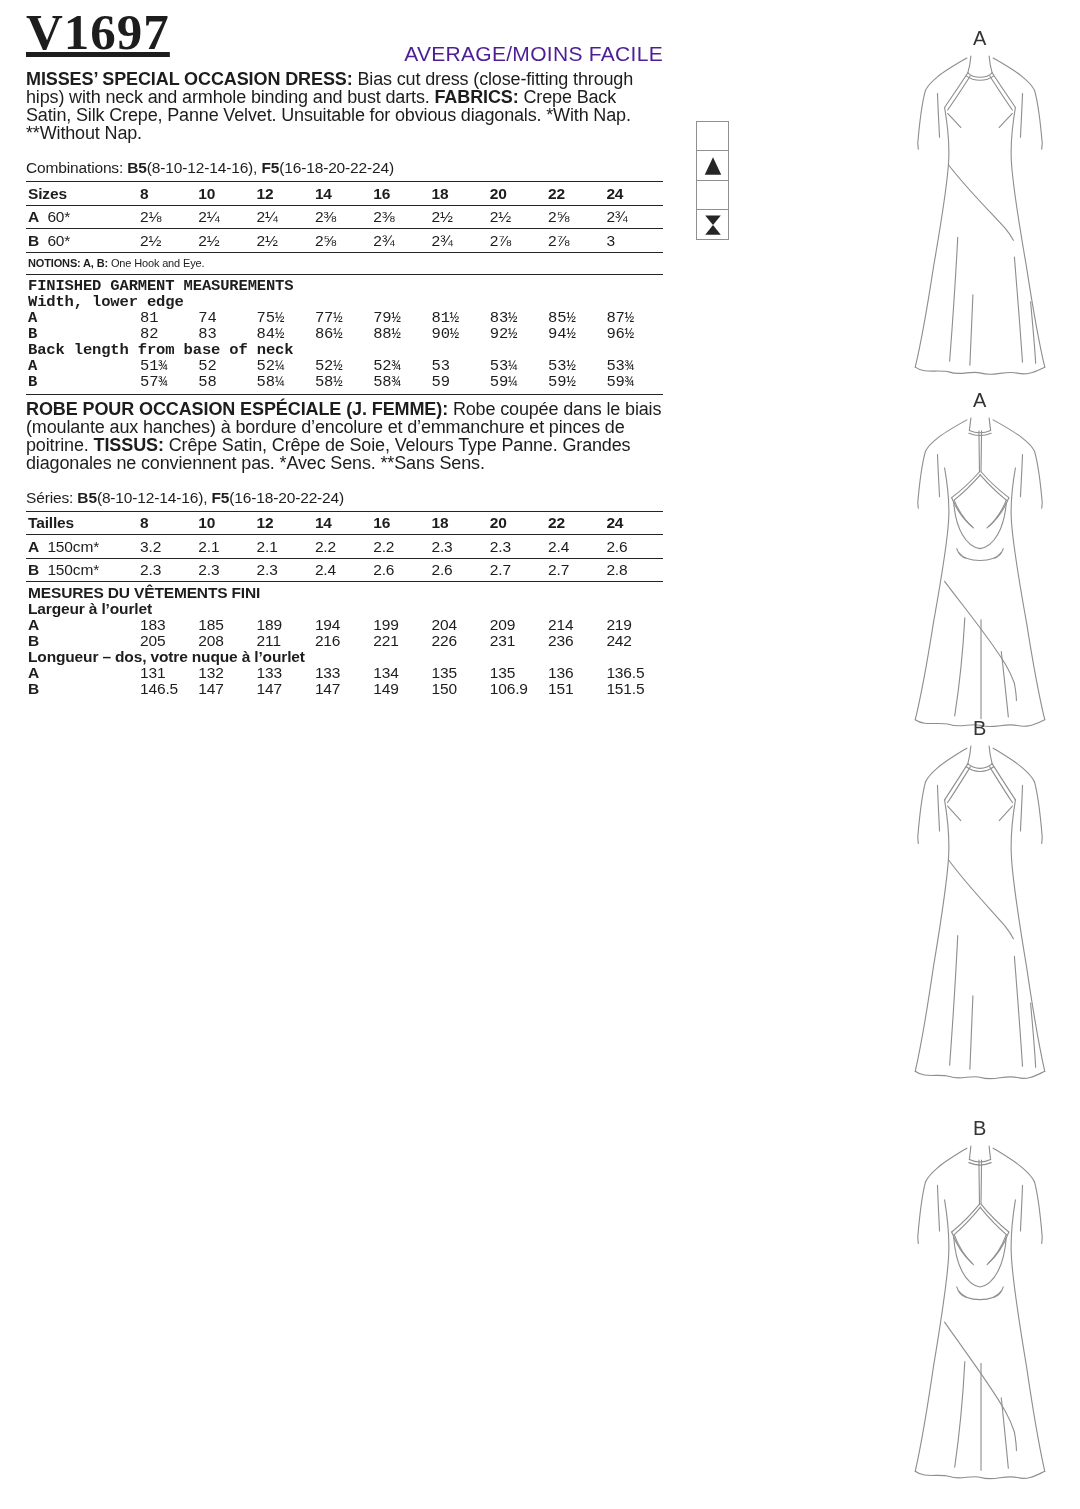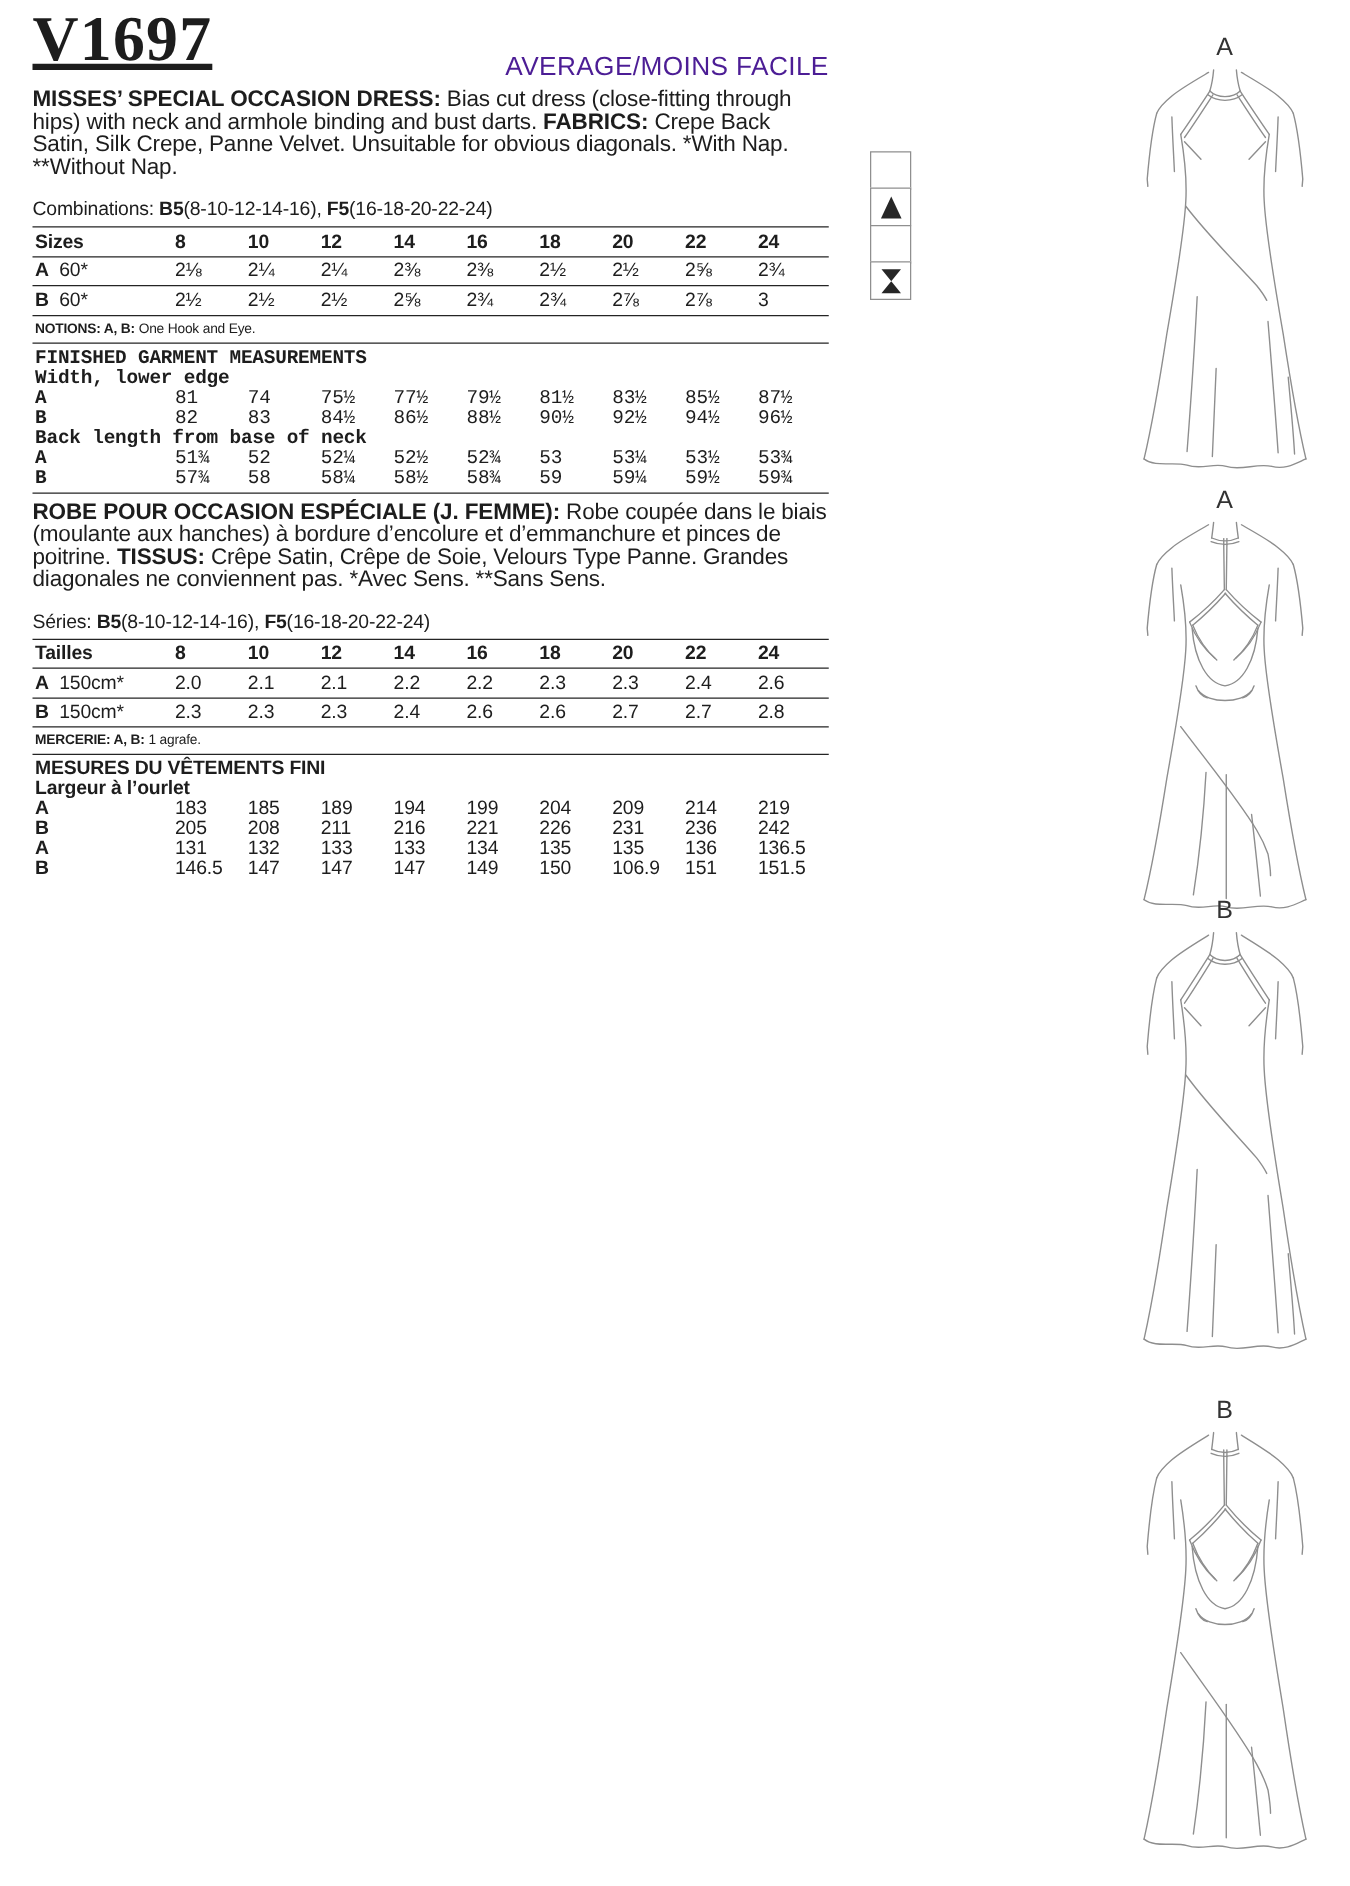--- a/index.html
+++ b/index.html
@@ -173,21 +173,21 @@
         <span class="cell">12</span>
         <span class="cell">14</span>
         <span class="cell">16</span>
         <span class="cell">18</span>
         <span class="cell">20</span>
         <span class="cell">22</span>
         <span class="cell">24</span>
       </div>
     <div class="grid-row">
       <span class="row-label"><b>A</b>&nbsp;&nbsp;<span>150cm*</span></span>
-    <span class="cell">2.0</span>
+    <span class="cell">3.2</span>
         <span class="cell">2.1</span>
         <span class="cell">2.1</span>
         <span class="cell">2.2</span>
         <span class="cell">2.2</span>
         <span class="cell">2.3</span>
         <span class="cell">2.3</span>
         <span class="cell">2.4</span>
         <span class="cell">2.6</span>
       </div>
     <div class="grid-row">
@@ -195,21 +195,20 @@
     <span class="cell">2.3</span>
         <span class="cell">2.3</span>
         <span class="cell">2.3</span>
         <span class="cell">2.4</span>
         <span class="cell">2.6</span>
         <span class="cell">2.6</span>
         <span class="cell">2.7</span>
         <span class="cell">2.7</span>
         <span class="cell">2.8</span>
       </div>
-    <div class="notions-row"><b>MERCERIE: A, B:</b><span> 1 agrafe.</span></div>
   </div>
 
   <div class="finished">
     <div class="fin-title">MESURES DU VÊTEMENTS FINI</div>
     <div class="fin-heading">Largeur à l’ourlet</div>
     <div class="grid-row fin-row">
       <span class="row-label">A</span>
     <span class="cell">183</span>
         <span class="cell">185</span>
         <span class="cell">189</span>
@@ -225,20 +224,21 @@
     <span class="cell">205</span>
         <span class="cell">208</span>
         <span class="cell">211</span>
         <span class="cell">216</span>
         <span class="cell">221</span>
         <span class="cell">226</span>
         <span class="cell">231</span>
         <span class="cell">236</span>
         <span class="cell">242</span>
       </div>
+    <div class="fin-heading">Longueur – dos, votre nuque à l’ourlet</div>
     <div class="grid-row fin-row">
       <span class="row-label">A</span>
     <span class="cell">131</span>
         <span class="cell">132</span>
         <span class="cell">133</span>
         <span class="cell">133</span>
         <span class="cell">134</span>
         <span class="cell">135</span>
         <span class="cell">135</span>
         <span class="cell">136</span>

